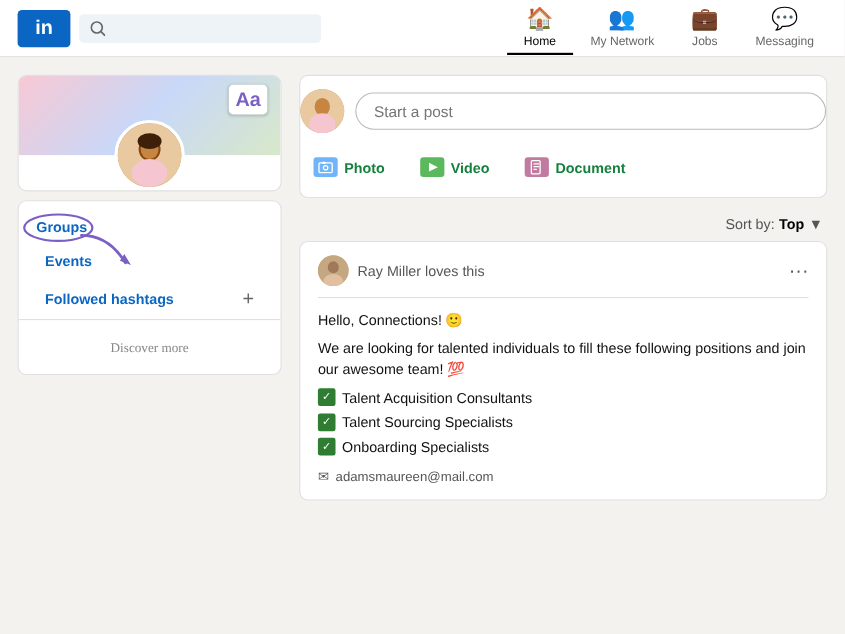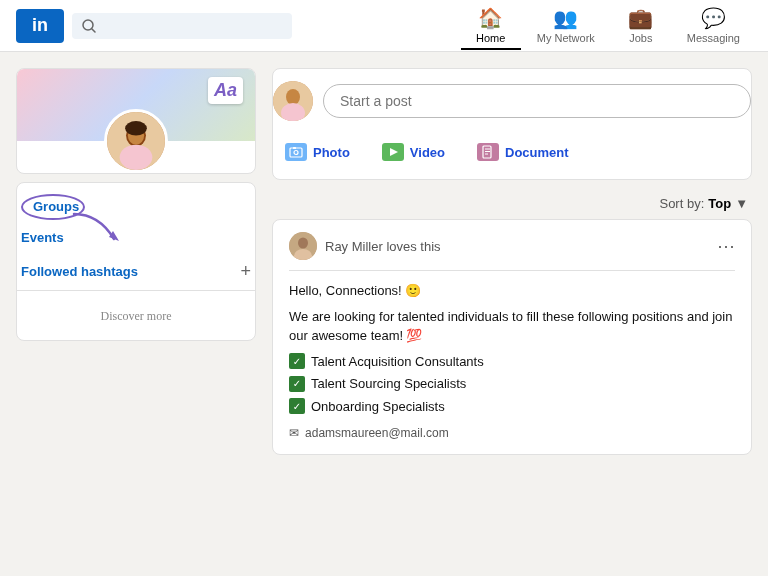--- a/index.html
+++ b/index.html
@@ -118,21 +118,20 @@
       background: #fff;
       border-radius: 4px;
       padding: 3px 6px;
       font-size: 11px;
       font-weight: bold;
       color: #444;
       box-shadow: 0 1px 3px rgba(0,0,0,0.2);
       display: flex;
       align-items: center;
       gap: 4px;
-      font-style: italic;
     }
     .banner-aa {
       font-size: 18px;
       font-weight: 900;
       color: #7b5fc4;
     }
     .profile-avatar-wrapper {
       display: flex;
       justify-content: center;
       margin-top: -32px;
@@ -190,21 +189,21 @@
     }
 
     
     .sidebar-nav {
       background: #fff;
       border-radius: 8px;
       border: 1px solid #e0e0e0;
       padding: 8px 0;
     }
     .sidebar-nav-item {
-      padding: 8px 4px;
+      padding: 8px 24px;
       cursor: pointer;
       font-size: 13px;
       display: flex;
       align-items: center;
       justify-content: space-between;
     }
     .sidebar-nav-item a {
       color: #0a66c2;
       text-decoration: none;
       font-weight: 600;
@@ -285,21 +284,21 @@
     }
     .post-action-btn {
       display: flex;
       align-items: center;
       gap: 6px;
       padding: 6px 12px;
       border-radius: 4px;
       cursor: pointer;
       font-size: 13px;
       font-weight: 600;
-      color: #1d4ed8;
+      color: #15803d;
       border: none;
       background: none;
     }
     .action-icon-photo {
       width: 22px;
       height: 18px;
       background: #70b5f9;
       border-radius: 3px;
       display: flex;
       align-items: center;

